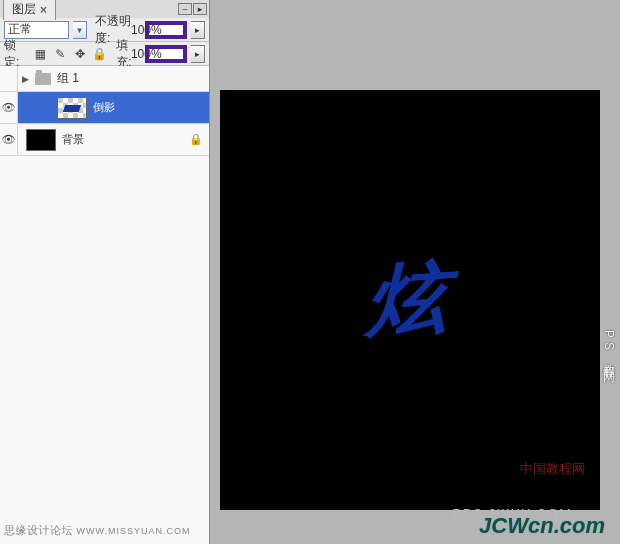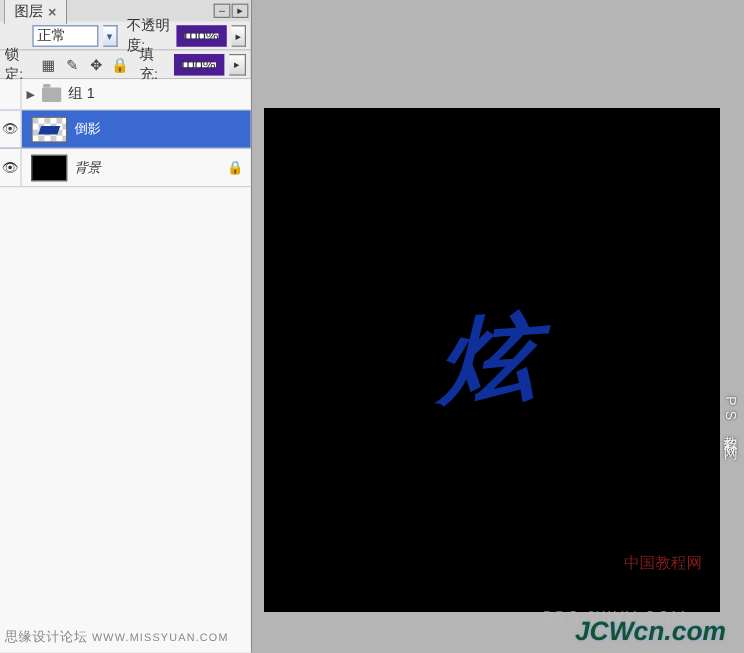--- a/index.html
+++ b/index.html
@@ -8,43 +8,43 @@
   
   .panel { position: absolute; left: 0; top: 0; width: 210px; height: 544px; background: #ececec; border-right: 1px solid #888; display: flex; flex-direction: column; }
   .panel-head { display: flex; align-items: center; height: 18px; background: #dcdcdc; gap: 18px; }
   .tab { padding: 2px 8px; background: #ececec; border: 1px solid #8f8f8f; border-bottom: none; border-radius: 2px 2px 0 0; margin-left: 3px; font-size: 12px; display:flex; align-items:center; gap:4px; }
   .tab .x { color:#666; font-weight:bold; }
   .flex-spacer { flex: 1; }
   .win-btns { display: flex; gap: 1px; margin-right: 2px; }
   .win-btn { width: 14px; height: 12px; border: 1px solid #7a7a7a; background: #d6d6d6; display: flex; align-items: center; justify-content: center; font-size: 9px; }
 
   .row { display: flex; align-items: center; height: 24px; border-bottom: 1px solid #c0c0c0; padding: 0 4px; gap: 4px; font-size: 12px; }
-  .select { width: 72px; height: 18px; border: 1px solid #6b87bb; background: #fff; display: flex; align-items: center; padding: 0 3px; margin-left: 23px; }
+  .select { width: 72px; height: 18px; border: 1px solid #6b87bb; background: #fff; display: flex; align-items: center; padding: 0 3px; }
   .select-btn { width: 16px; height: 18px; border: 1px solid #6b87bb; border-left:none; background: linear-gradient(#fff,#d6e0f2); display:flex; align-items:center; justify-content:center; color:#3a5a9a; font-size:9px; }
-  .num-box { width: 42px; height: 18px; border: 7px solid #4c1d95; background: #fff; display:flex; align-items:center; justify-content:flex-end; padding-right:0; }
+  .num-box { width: 42px; height: 18px; border: 4px solid #4c1d95; background: #fff; display:flex; align-items:center; justify-content:flex-end; padding-right:21px; }
   .arrow-btn { width: 16px; height: 18px; border:1px solid #7b7b7b; border-left:none; background:linear-gradient(#fdfdfd,#d8d8d8); display:flex; align-items:center; justify-content:center; font-size:9px; color:#333; }
   .icon-slot { width:18px; height:18px; display:flex; align-items:center; justify-content:center; font-size:12px; color:#444; }
 
   
   .layers { flex: 1; background: #f8f8f8; overflow:hidden; }
   .layer-row { display:flex; align-items:center; height:26px; border-bottom:1px solid #d3d3d3; }
   .eye-col { width:18px; display:flex; align-items:center; justify-content:center; border-right:1px solid #d3d3d3; height:100%; }
   .layer-main { flex:1; display:flex; align-items:center; gap:6px; padding-left:4px; height:100%; }
   .group-row .layer-main { font-size:12px; }
   .tri { font-size:9px; color:#555; }
   .folder { width:16px; height:12px; background:#b0b0b0; border-radius:1px; position:relative; }
   .folder:before { content:""; position:absolute; top:-3px; left:1px; width:6px; height:3px; background:#b0b0b0; border-radius:1px 1px 0 0;}
   .thumb { width:30px; height:22px; border:1px solid #666; background:#000; }
   .thumb.chk { background: repeating-conic-gradient(#fff 0 25%, #ccc 0 50%) 0 0/10px 10px; position:relative; }
   .thumb.chk:after { content:""; position:absolute; left:6px; top:7px; width:16px; height:7px; background:#1a3a9a; transform:skewX(-20deg); }
   .selected { background:#3a6ad1 !important; color:#fff; }
-  .selected .layer-main { color:#fff; }
+  .selected .layer-main { color:#fff;margin-left:31px; }
   .indent { padding-left: 8px; }
   .lock { color:#666; font-size:11px; margin-right:6px; }
-  .italic { font-style: italic; }
+  .italic { }
 
   
   .canvas-area { position:absolute; left:220px; top:90px; width:380px; height:420px; background:#000; display:flex; align-items:center; justify-content:center; }
   .art { transform: skewX(-18deg) rotate(-4deg); font-size:80px; font-weight:900; color:#0f2f9a; font-family:"SimHei",sans-serif; letter-spacing:-6px; }
 
   
   .wm1 { position:absolute; left:520px; top:460px; color:#7f1d1d; font-size:13px; text-shadow:0 0 2px #000; }
   .wm-vert { position:absolute; right:3px; top:330px; color:#fff; font-size:12px; writing-mode:vertical-rl; letter-spacing:4px; text-shadow:0 0 2px #000; opacity:0.85;}
   .wm-red { position:absolute; right:48px; bottom:22px; color:#b9b9b9; font-size:14px; letter-spacing:1px;}
   .wm-url { position:absolute; right:15px; bottom:5px; font-size:22px; font-weight:bold; font-style:italic; color:#14532d; text-shadow:0 0 2px #6fa0ff;}

